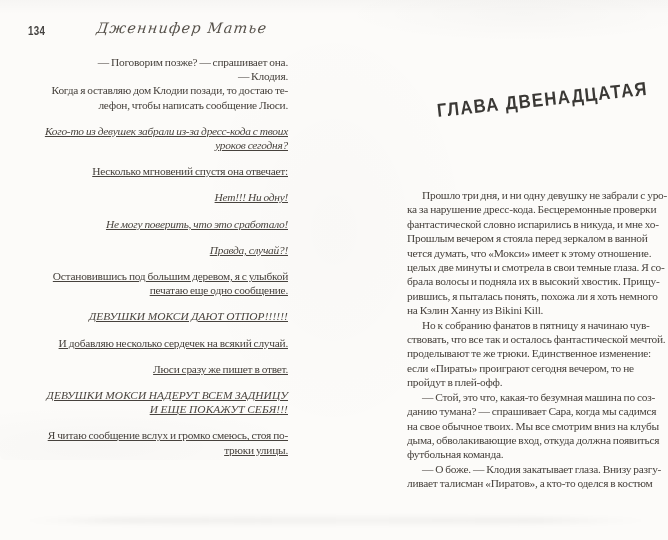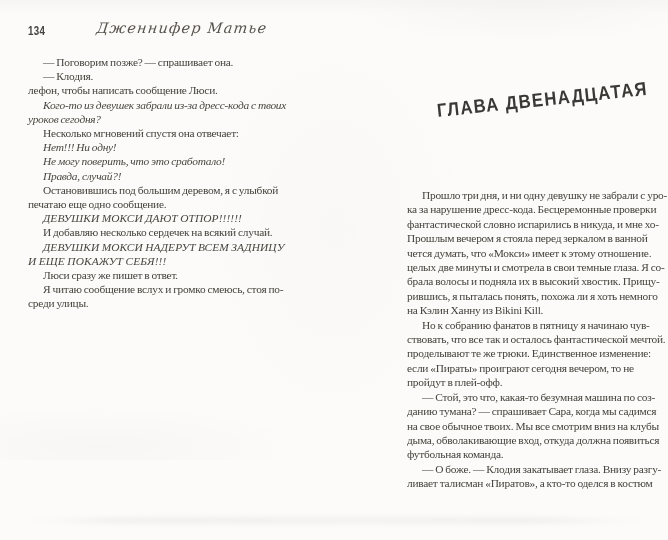--- a/index.html
+++ b/index.html
@@ -42,24 +42,24 @@
     font-weight:700;font-size:19px;color:#3a3835;
     letter-spacing:1.5px;white-space:nowrap;
     transform:rotate(-6deg) scaleX(0.88);
     transform-origin:left center;
   }
 
   .text-col{
     position:absolute;color:#47423d;
     font-size:11.4px;letter-spacing:-0.25px;word-spacing:-0.5px;
   }
-  .text-col.left-col{left:28px;top:55px;width:268px;line-height:14.2px;}
+  .text-col.left-col{left:20px;top:55px;width:268px;line-height:14.2px;text-align:right;}
   .text-col.right-col{left:44px;top:188px;width:272px;line-height:14.4px;margin-left:29px;}
 
-  .block.gap{margin-top:0;}
+  .block.gap{margin-top:12px;text-decoration:underline;}
   .pline{white-space:nowrap;overflow:visible;}
   .pline.first{text-indent:15px;}
   .block.msg .pline,
   .block.msg-caps .pline{font-style:italic;color:#4a453f;}
   .block.msg-caps .pline{letter-spacing:0.1px;}
 
   .scan-streak{
     position:absolute;left:18px;top:517px;width:636px;height:7px;
     background:linear-gradient(to right,
       rgba(0,0,0,0.00), rgba(0,0,0,0.05) 15%,
@@ -83,20 +83,21 @@
     <div class="pn">134</div>
     <div class="running-header">Дженнифер Матье</div>
     <div class="text-col left-col" id="left-text">
         <div class="block body">
           <div class="pline first">— Поговорим позже? — спрашивает она.</div>
         </div>
         <div class="block body">
           <div class="pline first">— Клодия.</div>
         </div>
         <div class="block body">
+          <div class="pline first">Когда я оставляю дом Клодии позади, то достаю те-</div>
           <div class="pline">лефон, чтобы написать сообщение Люси.</div>
         </div>
         <div class="block msg gap">
           <div class="pline first">Кого-то из девушек забрали из-за дресс-кода с твоих</div>
           <div class="pline">уроков сегодня?</div>
         </div>
         <div class="block body gap">
           <div class="pline first">Несколько мгновений спустя она отвечает:</div>
         </div>
         <div class="block msg gap">
@@ -111,30 +112,30 @@
         <div class="block body gap">
           <div class="pline first">Остановившись под большим деревом, я с улыбкой</div>
           <div class="pline">печатаю еще одно сообщение.</div>
         </div>
         <div class="block msg-caps gap">
           <div class="pline first">ДЕВУШКИ МОКСИ ДАЮТ ОТПОР!!!!!!</div>
         </div>
         <div class="block body gap">
           <div class="pline first">И добавляю несколько сердечек на всякий случай.</div>
         </div>
+        <div class="block body gap">
+          <div class="pline first">Люси сразу же пишет в ответ.</div>
+        </div>
         <div class="block msg-caps gap">
           <div class="pline first">ДЕВУШКИ МОКСИ НАДЕРУТ ВСЕМ ЗАДНИЦУ</div>
           <div class="pline">И ЕЩЕ ПОКАЖУТ СЕБЯ!!!</div>
         </div>
         <div class="block body gap">
-          <div class="pline first">Люси сразу же пишет в ответ.</div>
-        </div>
-        <div class="block body gap">
           <div class="pline first">Я читаю сообщение вслух и громко смеюсь, стоя по-</div>
-          <div class="pline">среди улицы.</div>
+          <div class="pline">трюки улицы.</div>
         </div>
       </div>
   </div>
 
   <div class="page right">
     <div class="chapter-title">ГЛАВА ДВЕНАДЦАТАЯ</div>
     <div class="text-col right-col" id="right-text">
         <div class="block body">
           <div class="pline first">Прошло три дня, и ни одну девушку не забрали с уро-</div>
           <div class="pline">ка за нарушение дресс-кода. Бесцеремонные проверки</div>

